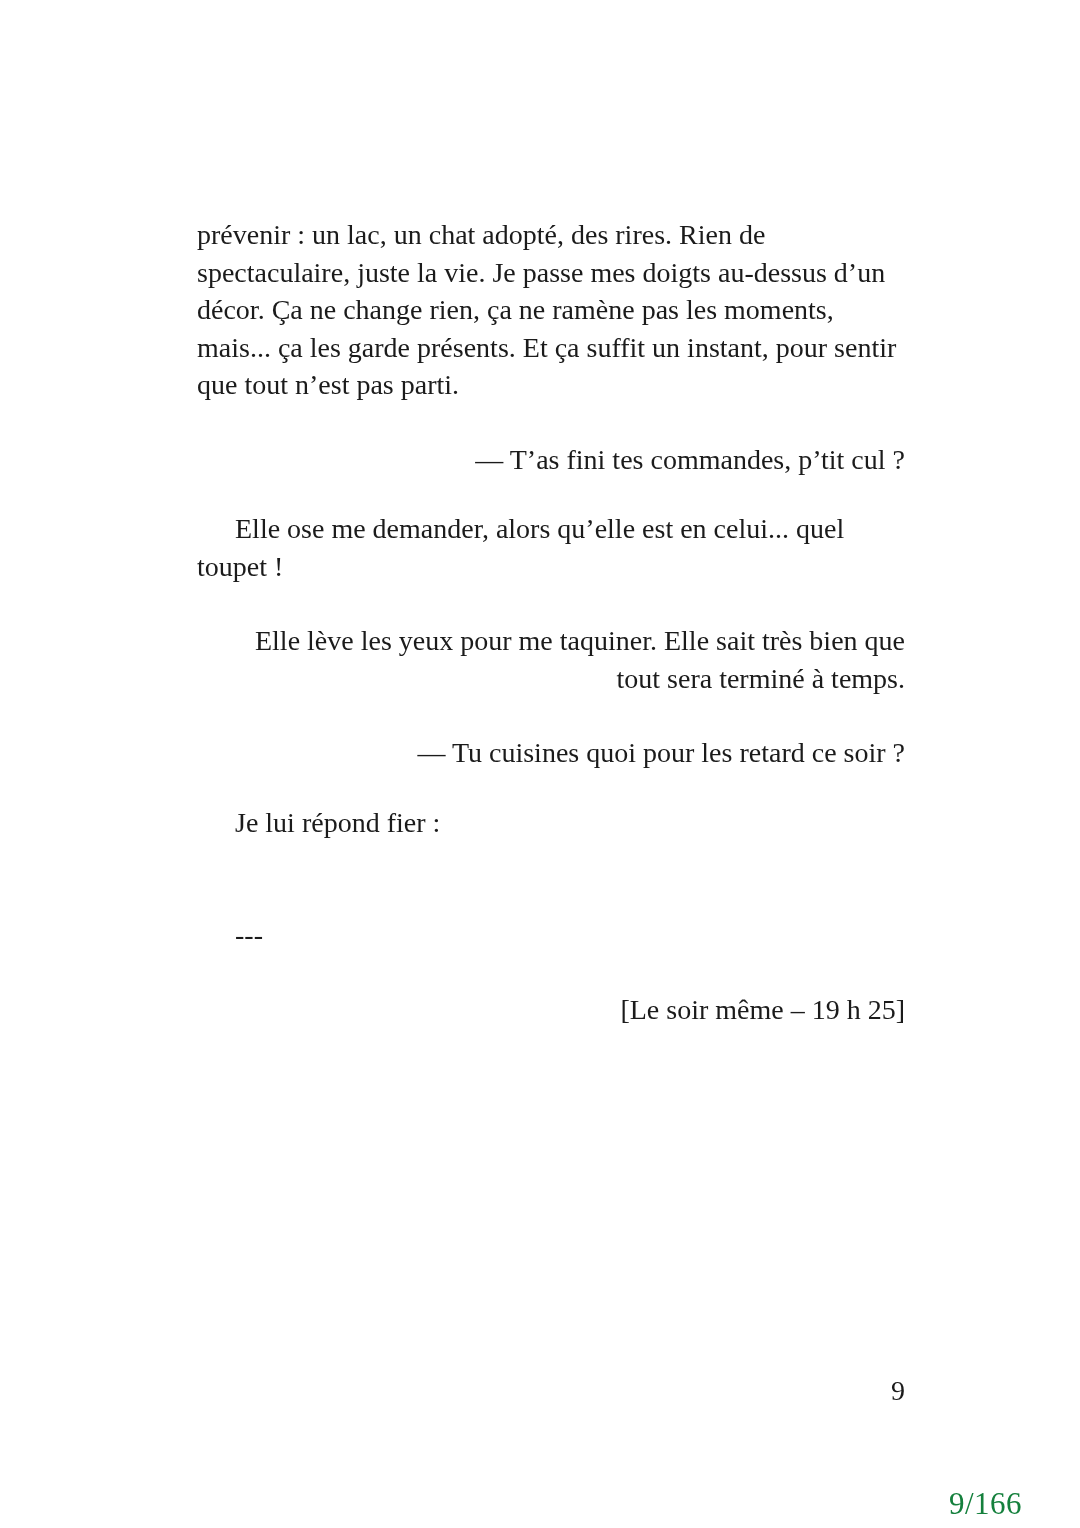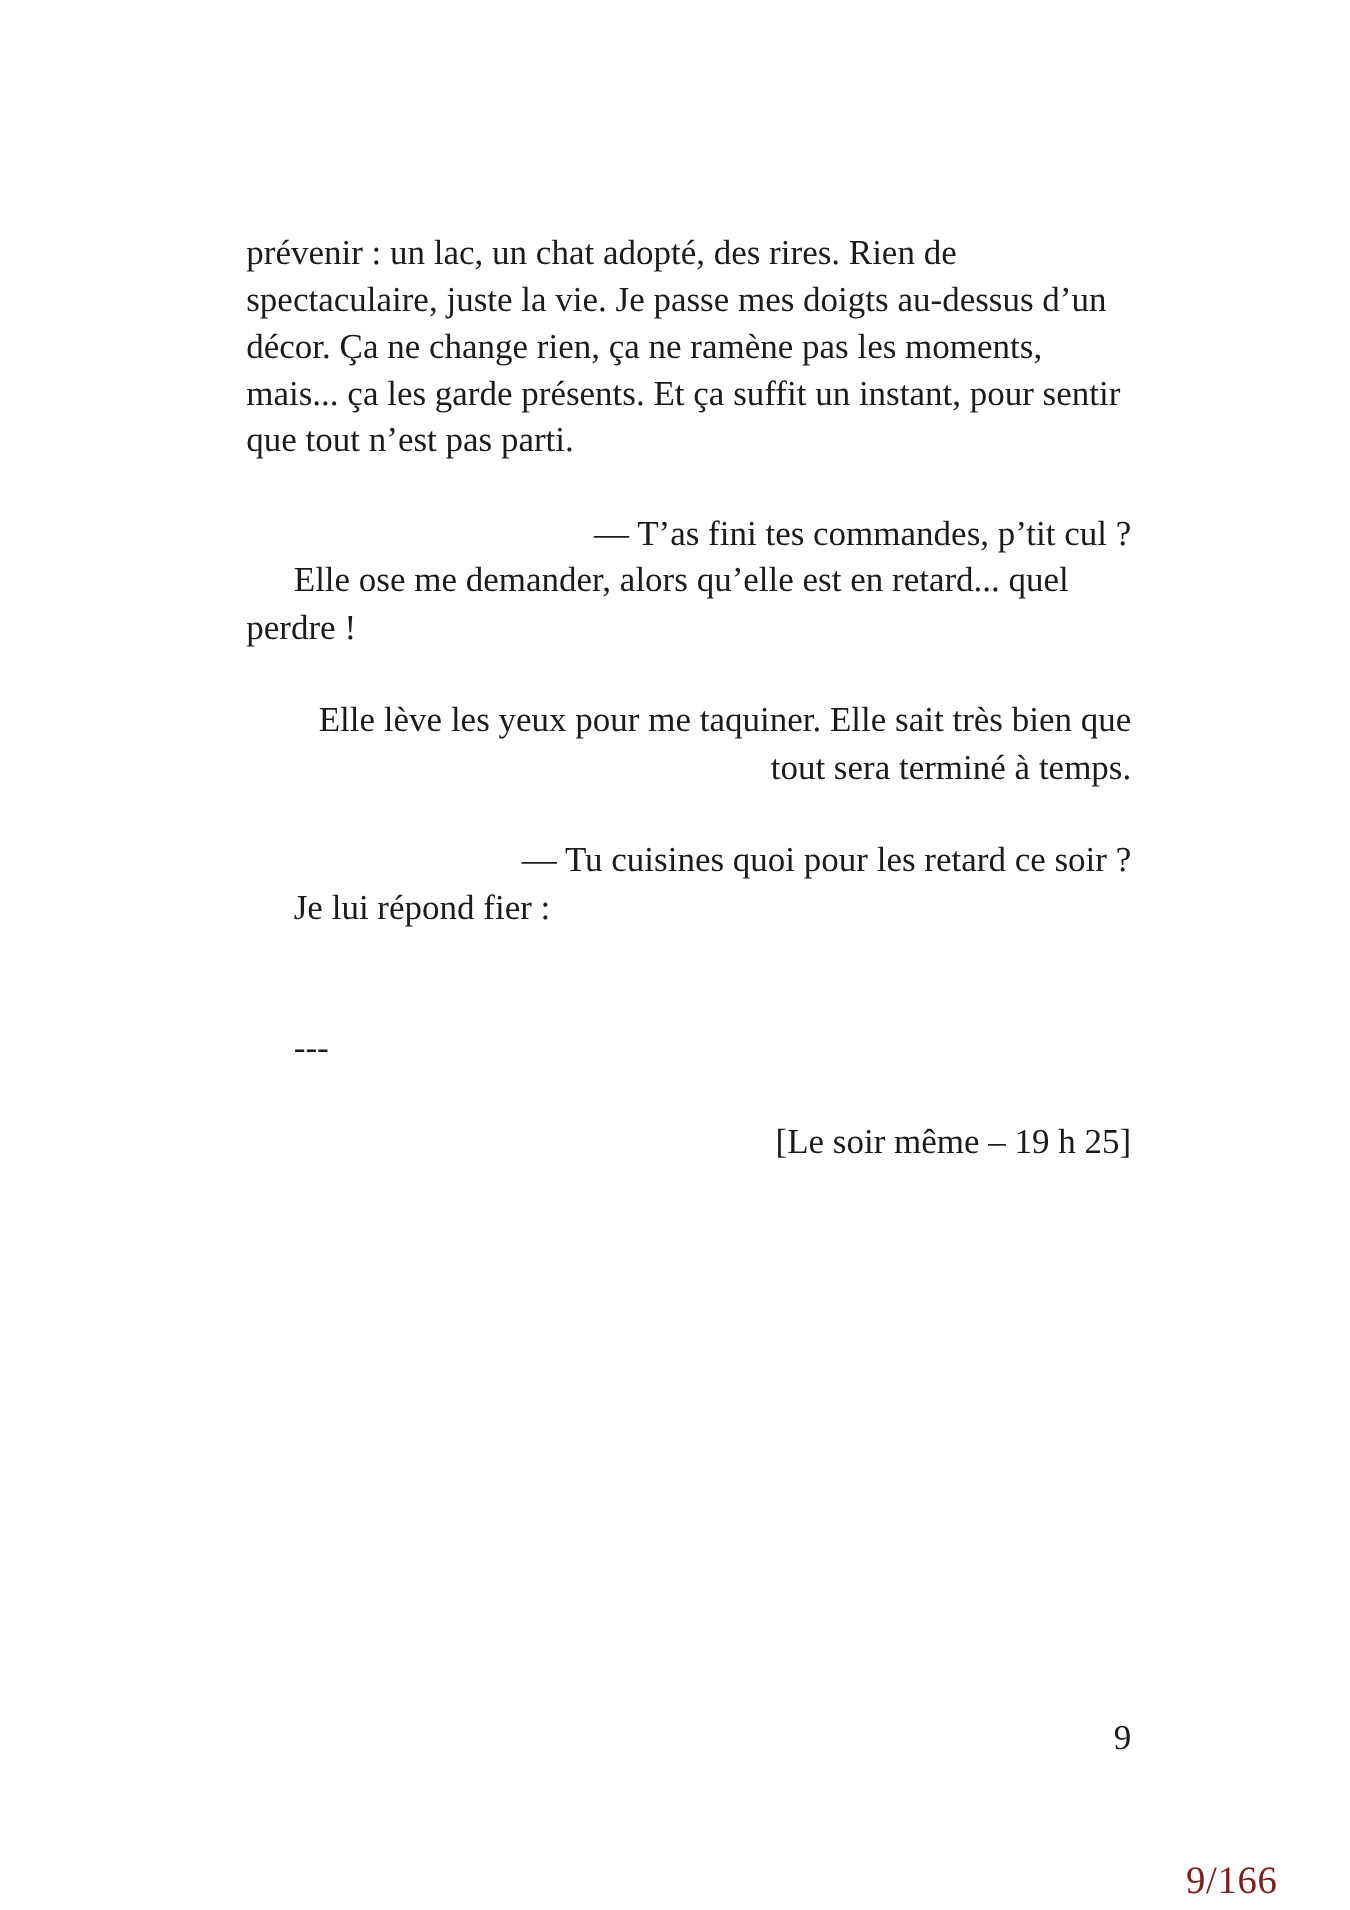--- a/index.html
+++ b/index.html
@@ -19,53 +19,53 @@
     .text-block {
       position: absolute;
       left: 197px;
       top: 184px;
       width: 708px;
       font-size: 28px;
       line-height: 37.5px;
       color: #1b1b1b;
       text-align: left;
     }
-    .para { text-indent: 0; }
+    .para { text-indent: 0; margin-top: 32px; }
     .indent { text-indent: 38px; }
     .sp1 { margin-top: 37px; text-align: right; }
     .sp2 { margin-top: 75px; }
     .page-number {
       position: absolute;
       left: 197px;
       top: 1375px;
       width: 708px;
       text-align: right;
       font-size: 28px;
       color: #1b1b1b;
       font-family: "Liberation Serif", serif;
     }
     .progress {
       position: absolute;
       right: 58px;
       top: 1486px;
       font-size: 31px;
-      color: #7f1d1d;
+      color: #15803d;
       font-family: "Liberation Serif", serif;
       letter-spacing: 0.5px;
     }
   </style>
 </head>
 <body>
 
 <div class="page">
 
   <div class="text-block">
     <p class="para">prévenir : un lac, un chat adopté, des rires. Rien de spectaculaire, juste la vie. Je passe mes doigts au-dessus d’un décor. Ça ne change rien, ça ne ramène pas les moments, mais... ça les garde présents. Et ça suffit un instant, pour sentir que tout n’est pas parti.</p>
     <p class="para indent sp1">— T’as fini tes commandes, p’tit cul ?</p>
-    <p class="para indent">Elle ose me demander, alors qu’elle est en retard... quel perdre !</p>
+    <p class="para indent">Elle ose me demander, alors qu’elle est en celui... quel toupet !</p>
     <p class="para indent sp1">Elle lève les yeux pour me taquiner. Elle sait très bien que tout sera terminé à temps.</p>
     <p class="para indent sp1">— Tu cuisines quoi pour les retard ce soir ?</p>
     <p class="para indent">Je lui répond fier :</p>
     <p class="para indent sp2">---</p>
     <p class="para indent sp1">[Le soir même – 19 h 25]</p>
   </div>
 
   <div class="page-number">9</div>
 
   <div class="progress">9/166</div>

